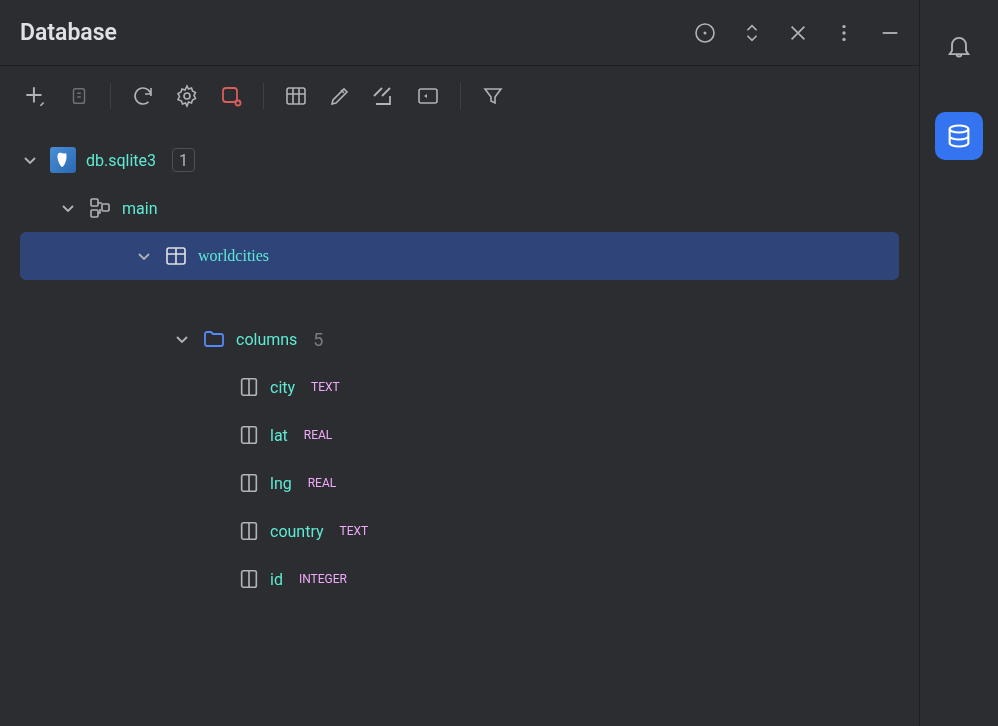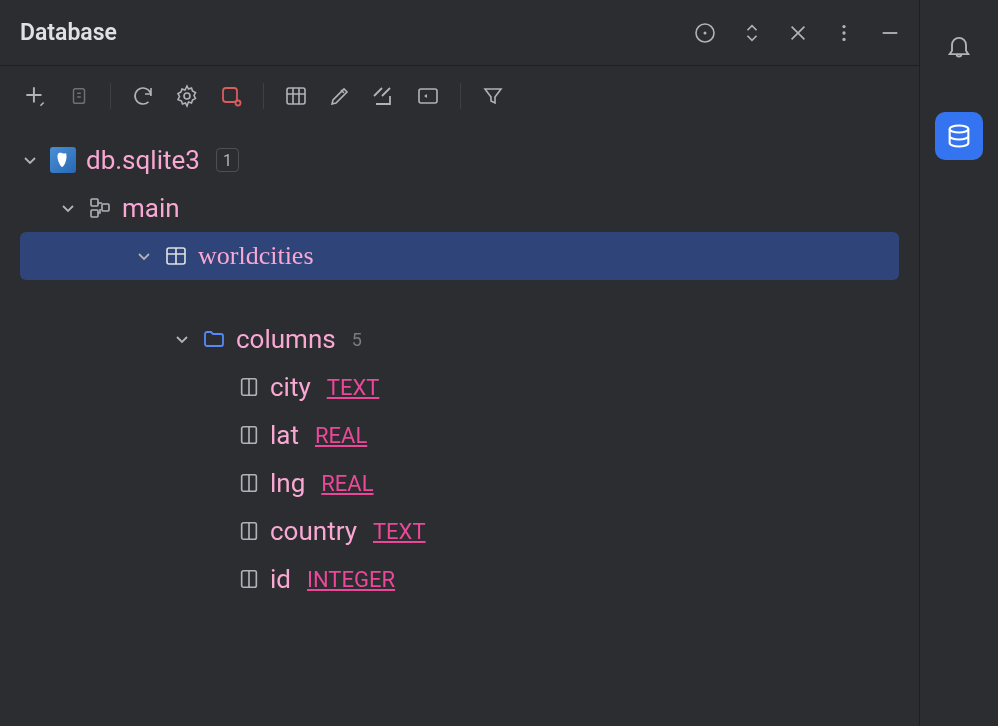--- a/index.html
+++ b/index.html
@@ -85,28 +85,27 @@
       font-family: Liberation Serif, serif;
     }
     .chevron {
       display: flex;
       align-items: center;
       justify-content: center;
       width: 20px;
       color: #b0b3b8;
     }
     .tree-label {
-      font-size: 26px;
-      color: #f9a8d4;
+      font-size: 16px;
+      color: #5eead4;
     }
     .tree-type {
-      font-size: 22px;
-      color: #ec4899;
+      font-size: 12px;
+      color: #f0abfc;
       margin-left: 6px;
-      text-decoration: underline;
     }
     .tree-count {
       font-size: 18px;
       color: #7a7c80;
       margin-left: 6px;
     }
     .badge {
       display: inline-flex;
       align-items: center;
       justify-content: center;

